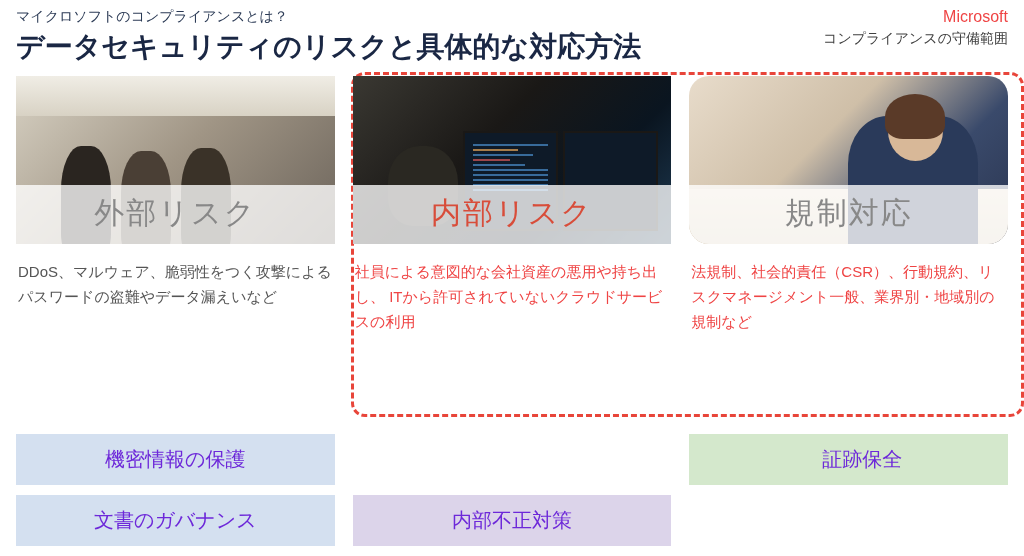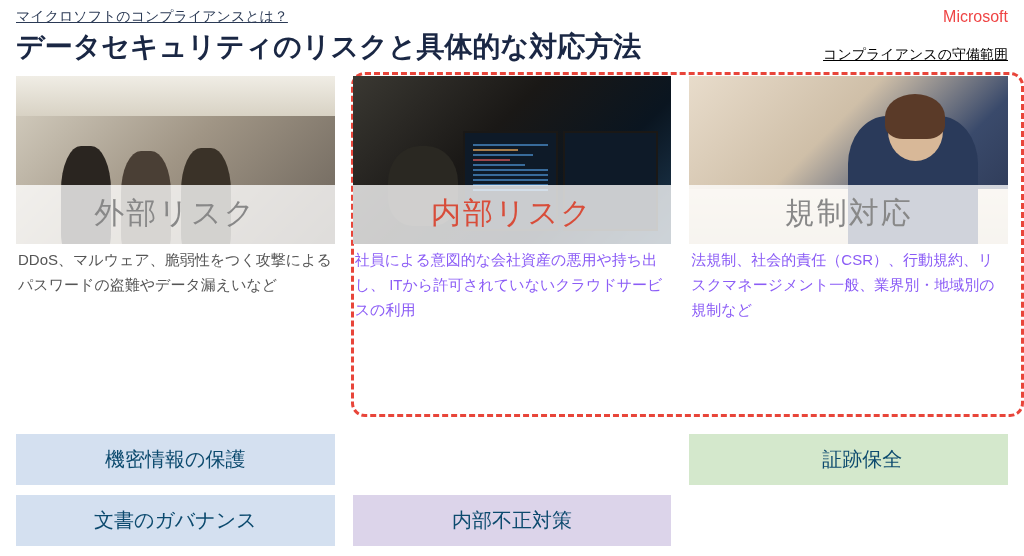--- a/index.html
+++ b/index.html
@@ -10,63 +10,61 @@
       background: #fff;
       position: relative;
       padding: 8px 16px;
       overflow: hidden;
     }
     .header { position: relative; margin-bottom: 10px; }
     .subtitle {
       font-size: 14px;
       color: #2b3a55;
       margin-bottom: 2px;
-      text-decoration: underline;
     }
     .title {
       font-size: 28px;
       font-weight: bold;
       color: #1a2744;
     }
     .logo-block {
       position: absolute;
       right: 0;
       top: 0;
       text-align: right;
     }
     .logo-text {
       color: #ef4444;
       font-size: 16px;
     }
     .logo-sub {
-      color: #000000;
+      color: #404040;
       font-size: 14px;
-      margin-top: 20px;
-      text-decoration: underline;
+      margin-top: 4px;
     }
     .cards-row {
       display: flex;
       gap: 18px;
       margin-top: 8px;
       position: relative;
     }
     .card {
       flex: 1;
       position: relative;
     }
     .card-image {
       width: 100%;
       height: 168px;
       position: relative;
       overflow: hidden;
       background: #ccc;
     }
     .img1 { background: linear-gradient(135deg, #d8d2c4 0%, #a09585 50%, #6b635a 100%); }
     .img2 { background: linear-gradient(135deg, #3a3832 0%, #1a1816 40%, #0a1520 70%, #1e3a52 100%); }
-    .img3 { background: linear-gradient(135deg, #e8dccb 0%, #cfbfa8 40%, #3a4a6b 70%, #2a3550 100%); }
+    .img3 { background: linear-gradient(135deg, #e8dccb 0%, #cfbfa8 40%, #3a4a6b 70%, #2a3550 100%); border-radius: 20px; }
     .person-shape {
       position: absolute;
       background: #3a3530;
       border-radius: 40% 40% 20% 20%;
     }
     .p1 { width: 50px; height: 110px; left: 45px; top: 70px; background: #2a2520; }
     .p2 { width: 50px; height: 105px; left: 105px; top: 75px; background: #4a3f35; }
     .p3 { width: 50px; height: 108px; left: 165px; top: 72px; background: #3a3228; }
     .ceiling { position: absolute; top: 0; left: 0; right: 0; height: 40px; background: linear-gradient(#f0ede5, #d8d2c4); }
     .monitor-shape {
@@ -97,25 +95,25 @@
       text-align: center;
       font-size: 30px;
       font-weight: 400;
       letter-spacing: 2px;
     }
     .label-gray { color: #888; }
     .label-red { color: #d84d3a; }
     .card-desc {
       font-size: 15px;
       line-height: 1.65;
-      margin-top: 4px;
+      margin-top: 16px;
       padding: 0 2px;
     }
     .desc-gray { color: #555; }
-    .desc-red { color: #8b5cf6; }
+    .desc-red { color: #ef4444; }
     .dashed-box {
       position: absolute;
       top: -4px;
       left: 335px;
       width: 673px;
       height: 345px;
       border: 3px dashed #e8453a;
       border-radius: 14px;
       pointer-events: none;
     }
@@ -131,21 +129,21 @@
       flex: 1;
       display: flex;
       flex-direction: column;
       gap: 10px;
     }
     .pill {
       text-align: center;
       padding: 12px 0;
       font-size: 20px;
       font-weight: 400;
-      color: #0c4a6e;
+      color: #6d28d9;
     }
     .pill-blue { background: #d4e0f0; }
     .pill-purple { background: #dcd4ea; }
     .pill-green { background: #d4e8cc; padding-left: 27px; }
     .col-center { justify-content: flex-end; }
   </style>
 </head>
 <body>
 
 <div class="header">

